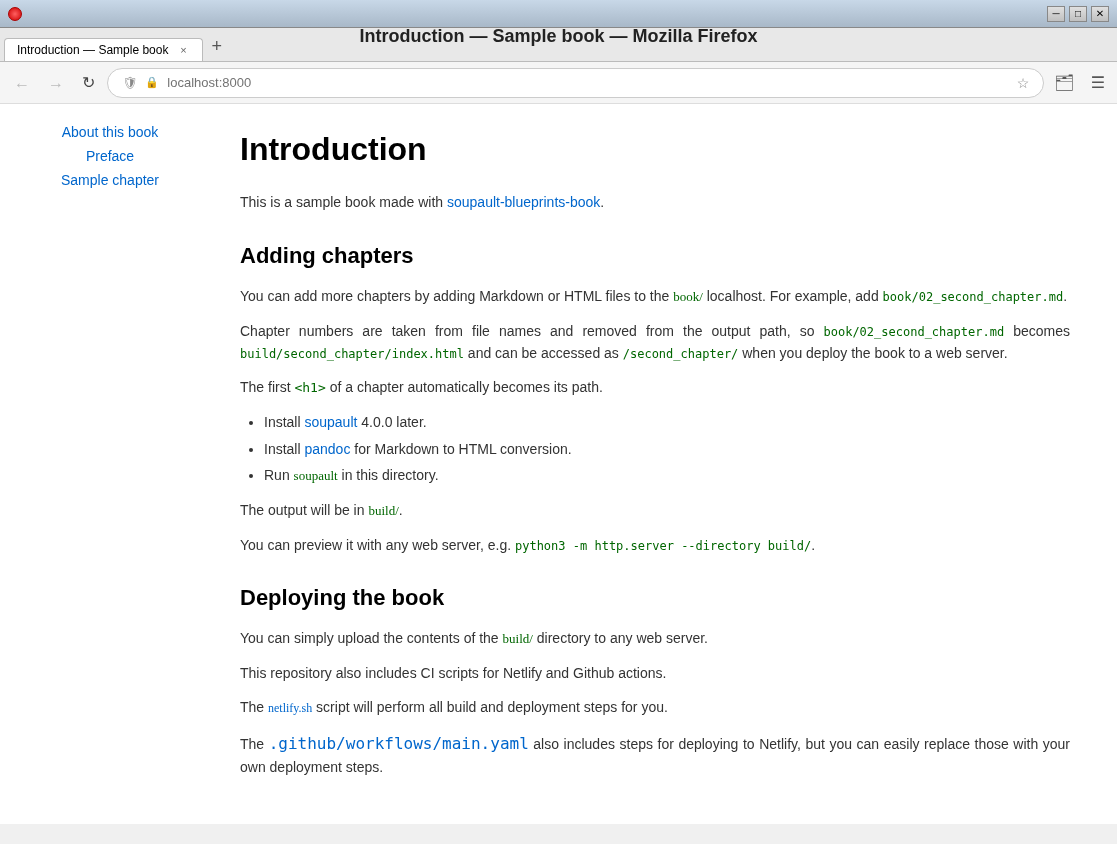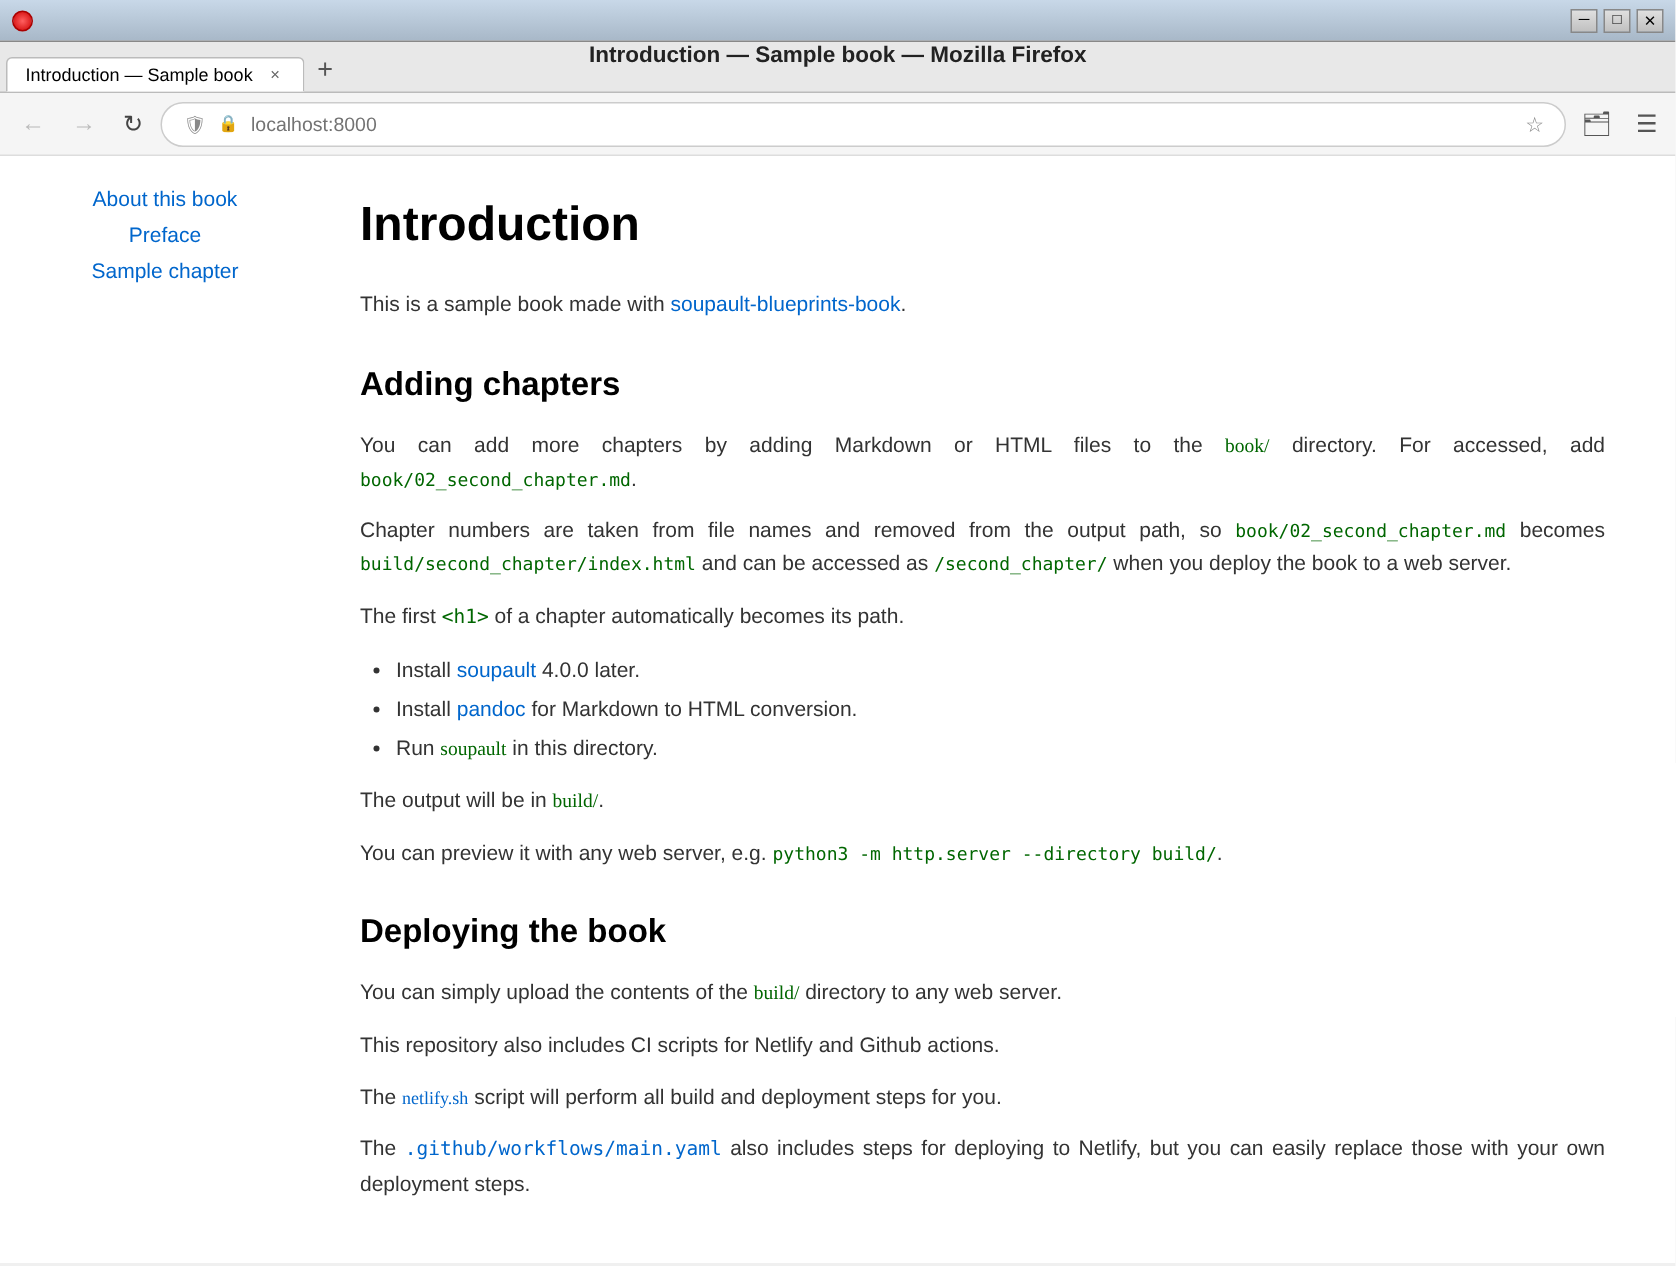--- a/index.html
+++ b/index.html
@@ -20,21 +20,21 @@
       align-items: center;
       gap: 6px;
     }
     .window-close {
       width: 14px; height: 14px;
       background: radial-gradient(circle, #ff6060, #cc0000);
       border-radius: 50%;
       border: 1px solid #aa0000;
     }
     .title-bar-text {
-      font-size: 15px;
+      font-size: 18px;
       color: #222;
       font-weight: bold;
       position: absolute;
       left: 50%;
       transform: translateX(-50%);
       margin-top: 45px;
     }
     .title-bar-right {
       display: flex;
       gap: 4px;
@@ -236,21 +236,21 @@
       color: #006600;
     }
     .netlify-link {
       font-family: Liberation Serif, serif;
       font-size: 12px;
       color: #0066cc;
       text-decoration: none;
     }
     .yaml-link {
       font-family: monospace;
-      font-size: 13px;
+      font-size: 16px;
       color: #0066cc;
       text-decoration: none;
     }
   </style>
 </head>
 <body>
 
 <div class="title-bar">
   <div class="title-bar-left">
     <div class="window-close"></div>
@@ -300,21 +300,21 @@
   <div class="main-content">
     <h1>Introduction</h1>
 
     <p>
       <span>This is a sample book made with </span><a>soupault-blueprints-book</a><span>.</span>
     </p>
 
     <h2>Adding chapters</h2>
 
     <p>
-      <span>You can add more chapters by adding Markdown or HTML files to the </span><code class="code">book/</code><span> directory. For accessed, add </span><code class="code-path">book/02_second_chapter.md</code><span>.</span>
+      <span>You can add more chapters by adding Markdown or HTML files to the </span><code class="code">book/</code><span> localhost. For example, add </span><code class="code-path">book/02_second_chapter.md</code><span>.</span>
     </p>
 
     <p>
       <span>Chapter numbers are taken from file names and removed from the output path, so </span><code class="code-path">book/02_second_chapter.md</code><span> becomes </span><code class="code-path">build/second_chapter/index.html</code><span> and can be accessed as </span><code class="code-path">/second_chapter/</code><span> when you deploy the book to a web server.</span>
     </p>
 
     <p>
       <span>The first </span><code class="tag-code">&lt;h1&gt;</code><span> of a chapter automatically becomes its path.</span>
     </p>
 

